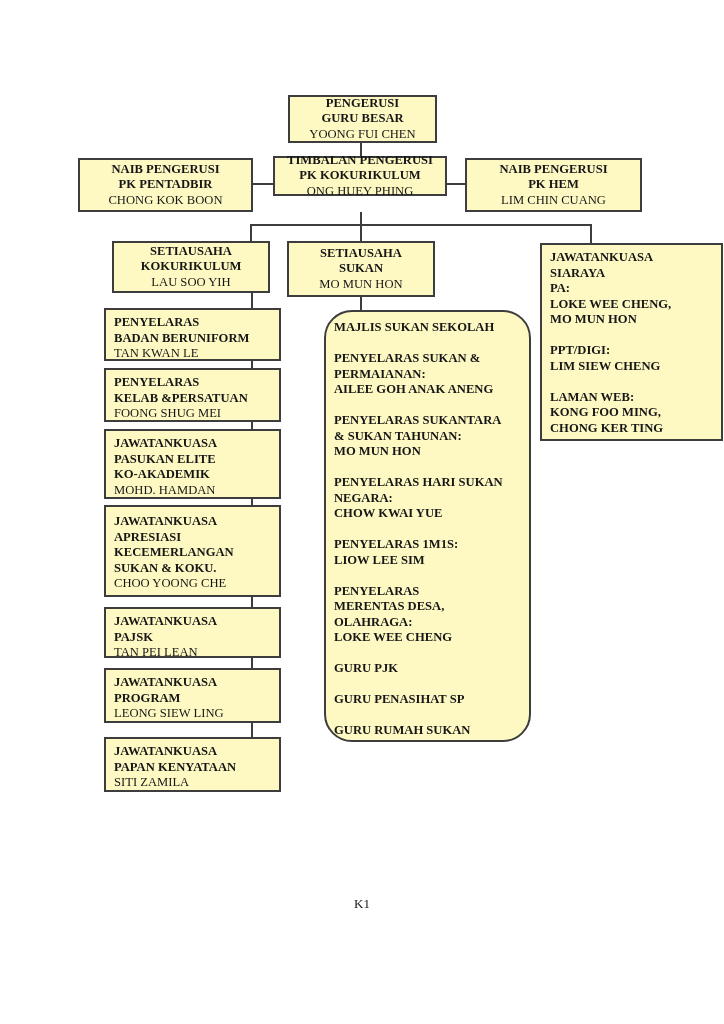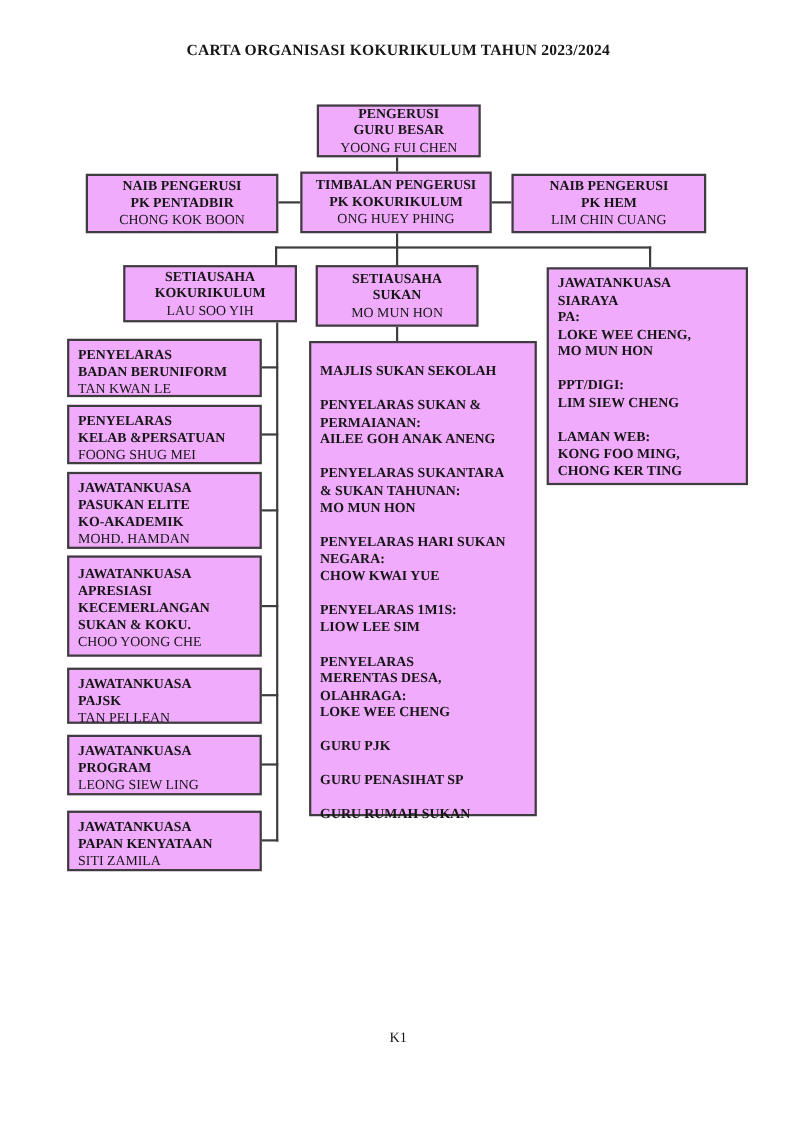--- a/index.html
+++ b/index.html
@@ -19,54 +19,54 @@
     text-align: center;
     font-weight: bold;
     font-size: 14.2px;
     line-height: 19px;
     letter-spacing: 0.2px;
   }
   .box {
     position: absolute;
     box-sizing: border-box;
     border: 2px solid #3d3d3d;
-    background: #f0abfc;
+    background: #fef9c3;
     font-size: 12.6px;
     line-height: 15.5px;
   }
   .box.centered {
     display: flex;
     flex-direction: column;
     justify-content: center;
     text-align: center;
     padding: 0 2px;
   }
   .box.lefted {
     text-align: left;
     padding: 5px 6px 4px 8px;
+    margin-left: 43px;
   }
   .btitle { font-weight: bold; white-space: pre-line; }
   .bname  { font-weight: normal; white-space: pre-line; }
   .bbody  { font-weight: bold; white-space: pre-line; }
   .bbody.gap { margin-top: 15.5px; }
   .line { position: absolute; background: #3d3d3d; }
   .footer-label {
     position: absolute;
-    top: 935px; left: 0; width: 100%;
+    top: 896px; left: 0; width: 100%;
     text-align: center;
     font-size: 13px;
   }
 </style>
 </head>
 <body>
 
 <div class="page">
 
   <div class="page-title">
-    <div>CARTA ORGANISASI KOKURIKULUM TAHUN 2023/2024</div>
   </div>
 
   <div class="line" style="left:360px;top:143px;width:2px;height:13px;"></div>
   <div class="line" style="left:253px;top:183px;width:20px;height:2px;"></div>
   <div class="line" style="left:447px;top:183px;width:18px;height:2px;"></div>
   <div class="line" style="left:360px;top:212px;width:2px;height:30px;"></div>
   <div class="line" style="left:250px;top:224px;width:342px;height:2px;"></div>
   <div class="line" style="left:250px;top:224px;width:2px;height:17px;"></div>
   <div class="line" style="left:590px;top:224px;width:2px;height:19px;"></div>
   <div class="line" style="left:360px;top:297px;width:2px;height:13px;"></div>
@@ -83,21 +83,21 @@
     <div class="btitle">PENGERUSI
 GURU BESAR</div>
     <div class="bname">YOONG FUI CHEN</div>
   </div>
 
   <div class="box centered" style="left:78px;top:158px;width:175px;height:54px;">
     <div class="btitle">NAIB PENGERUSI
 PK PENTADBIR</div>
     <div class="bname">CHONG KOK BOON</div>
   </div>
-  <div class="box centered" style="left:273px;top:156px;width:174px;height:56px;">
+  <div class="box centered" style="left:273px;top:156px;width:174px;height:40px;">
     <div class="btitle">TIMBALAN PENGERUSI
 PK KOKURIKULUM</div>
     <div class="bname">ONG HUEY PHING</div>
   </div>
   <div class="box centered" style="left:465px;top:158px;width:177px;height:54px;">
     <div class="btitle">NAIB PENGERUSI
 PK HEM</div>
     <div class="bname">LIM CHIN CUANG</div>
   </div>
 
@@ -119,21 +119,21 @@
 MO MUN HON
 
 PPT/DIGI:
 LIM SIEW CHENG
 
 LAMAN WEB:
 KONG FOO MING,
 CHONG KER TING</div>
   </div>
 
-  <div class="box lefted" style="left:281px;top:310px;width:207px;height:432px;padding-top:18px;">
+  <div class="box lefted" style="left:281px;top:310px;width:207px;height:432px;padding-top:8px;border-radius:28px;">
     <div class="btitle">MAJLIS SUKAN SEKOLAH</div>
     <div class="bbody gap">PENYELARAS SUKAN &amp;
 PERMAIANAN:
 AILEE GOH ANAK ANENG
 
 PENYELARAS SUKANTARA
 &amp; SUKAN TAHUNAN:
 MO MUN HON
 
 PENYELARAS HARI SUKAN

